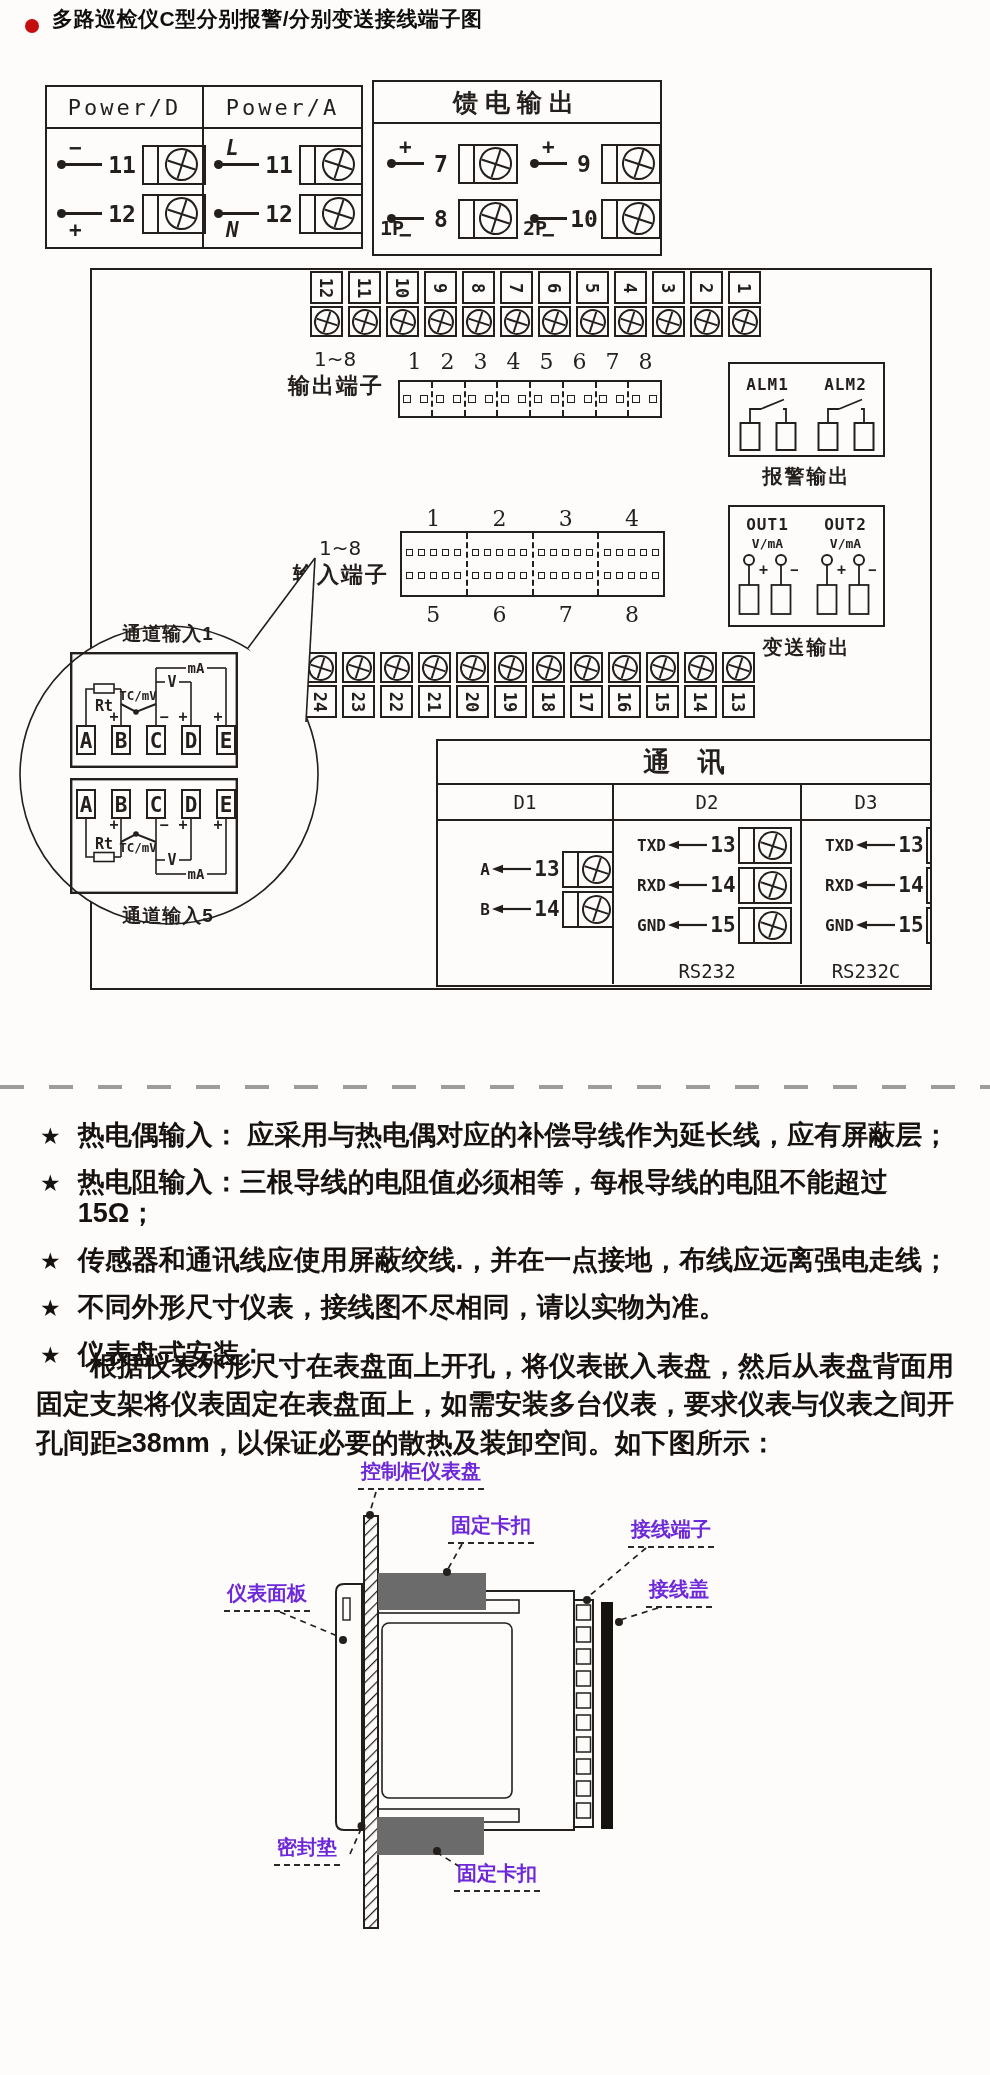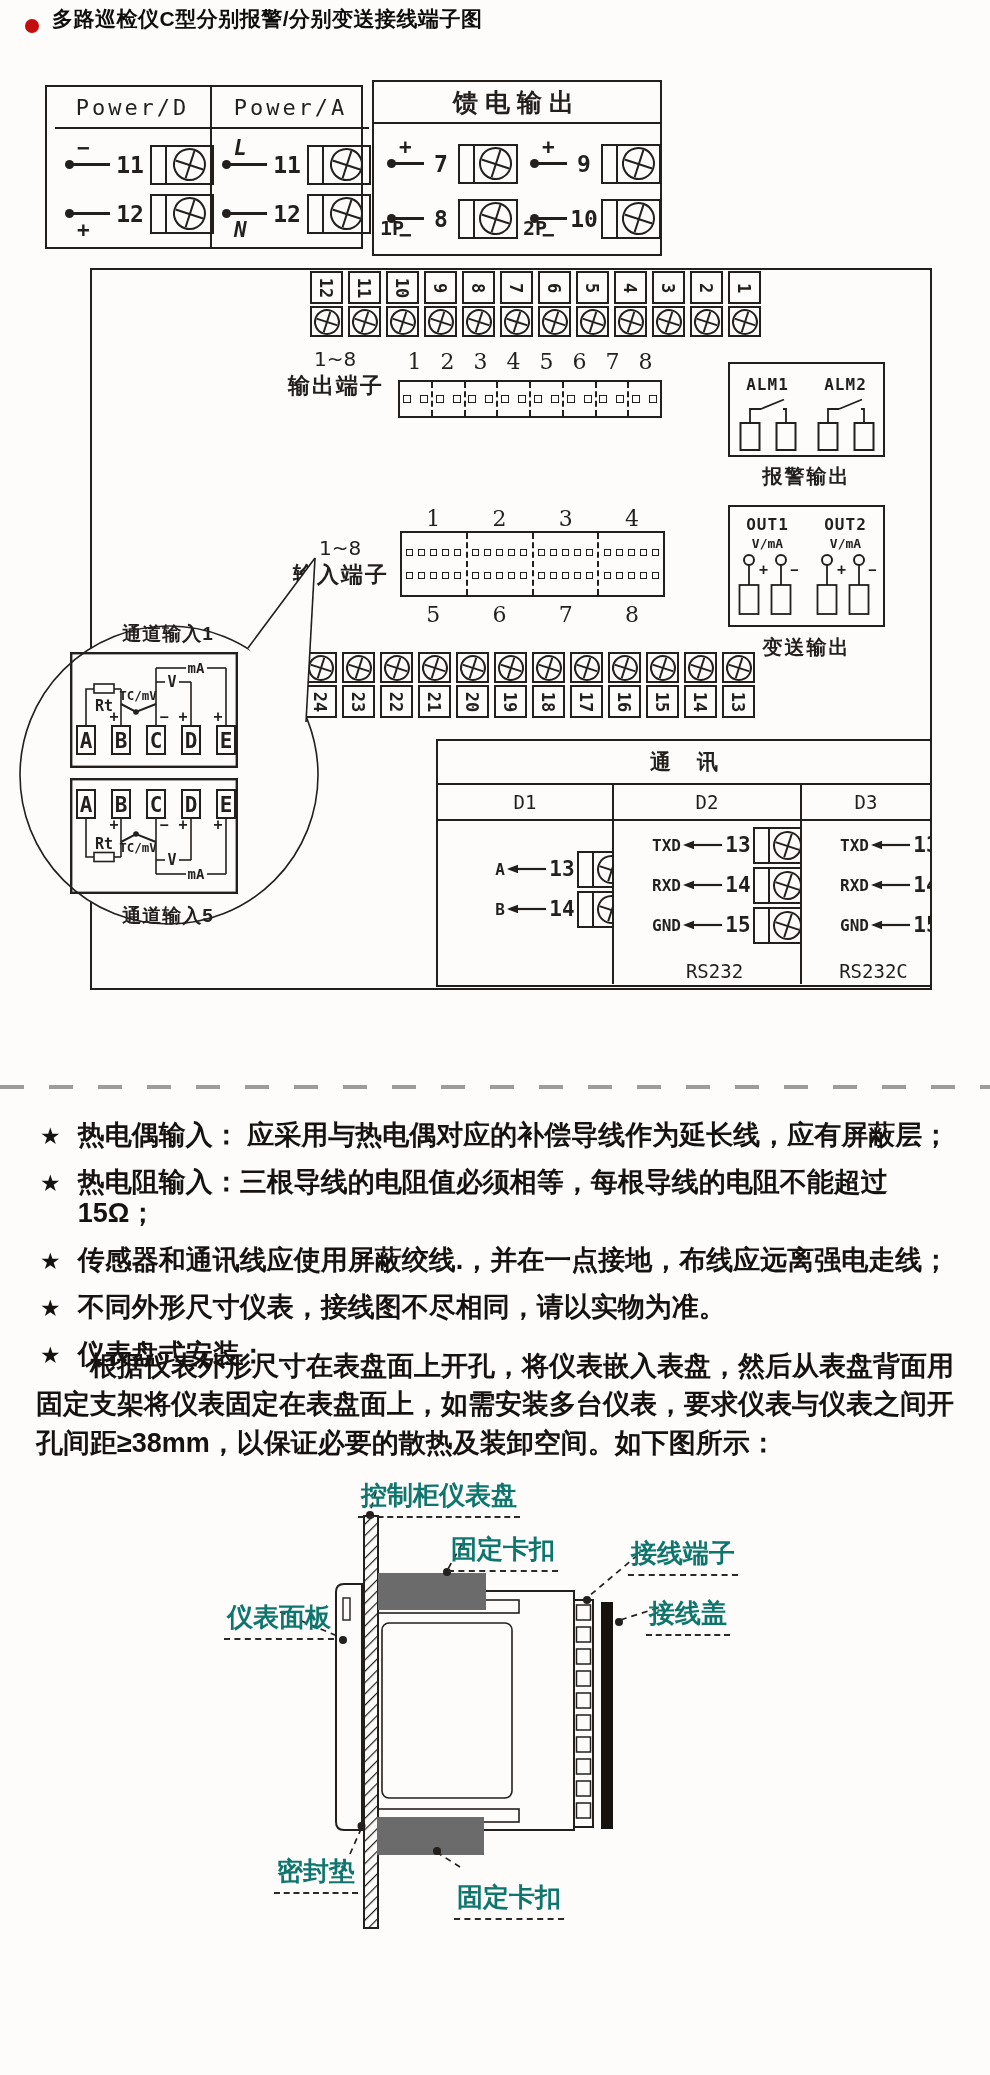--- a/index.html
+++ b/index.html
@@ -25,21 +25,21 @@
   .wire{position:relative;width:46px;height:36px;flex:none;}
   .wire::before{content:"";position:absolute;left:1px;top:50%;width:9px;height:9px;margin-top:-4.5px;border-radius:50%;background:var(--ln);}
   .wire::after{content:"";position:absolute;left:8px;right:0;top:50%;height:2.4px;margin-top:-1.2px;background:var(--ln);}
   .wire .sign{position:absolute;left:13px;font-family:"DejaVu Sans Mono",monospace;font-weight:700;font-size:21px;line-height:1;}
   .sign.above{top:-9px;} .sign.below{bottom:-9px;}
   .trow{display:flex;align-items:center;}
   .tnum{font-family:"DejaVu Sans Mono",monospace;font-weight:700;font-size:23px;width:34px;text-align:center;margin:0 3px;flex:none;}
   
   .powerbox{position:absolute;left:45px;top:85px;width:318px;height:164px;border:2.5px solid var(--ln);display:flex;box-sizing:border-box;}
   .pcol{width:50%;box-sizing:border-box;}
-  .pcol.first{border-right:2px solid var(--ln);margin-left:8px;}
+  .pcol.first{border-right:2px solid var(--ln);}
   .phead{height:40px;border-bottom:2px solid var(--ln);display:flex;align-items:center;justify-content:center;
          font-family:"DejaVu Sans Mono",monospace;font-size:22px;letter-spacing:3px;}
   .prows{padding:11px 0 0 9px;}
   .prows .trow{height:49px;}
   .feedbox{position:absolute;left:372px;top:80px;width:290px;height:176px;border:2.5px solid var(--ln);box-sizing:border-box;}
   .fhead{height:40px;border-bottom:2px solid var(--ln);display:flex;align-items:center;justify-content:center;
          font-size:25px;font-weight:700;letter-spacing:7px;}
   .fbody{display:flex;}
   .fgroup{position:relative;width:50%;box-sizing:border-box;padding:12px 0 0 12px;}
   .fgroup .trow{height:55px;}
@@ -85,29 +85,29 @@
   .clabel{font-family:"DejaVu Sans Mono",monospace;font-weight:700;font-size:16px;letter-spacing:1px;margin-bottom:2px;}
   .cap{position:absolute;left:728px;width:157px;text-align:center;font-size:20px;font-weight:700;letter-spacing:2px;}
   .cap.alm{top:463px;}
   .cap.out{top:634px;}
   .outbox{position:absolute;left:728px;top:505px;width:157px;height:122px;border:2.2px solid var(--ln);box-sizing:border-box;
           display:flex;justify-content:center;gap:18px;padding-top:8px;}
   .unit{font-family:"DejaVu Sans Mono",monospace;font-weight:700;font-size:13px;margin:0 0 2px 0;}
   
   .comm{position:absolute;left:436px;top:739px;width:496px;height:248px;border:2.5px solid var(--ln);box-sizing:border-box;background:#fdfcfb;}
   .ctitle{height:42px;border-bottom:2px solid var(--ln);display:flex;align-items:center;justify-content:center;
-          font-size:21px;font-weight:700;letter-spacing:10px;text-indent:10px;}
+          font-size:27px;font-weight:700;letter-spacing:10px;text-indent:10px;}
   .ccols{display:flex;height:199px;}
   .ccol{position:relative;box-sizing:border-box;overflow:hidden;}
   .ccol.c1{width:174px;}
   .ccol.c2{width:188px;border-left:2px solid var(--ln);}
   .ccol.c3{flex:1;border-left:2px solid var(--ln);}
   .chead{height:34px;border-bottom:2px solid var(--ln);display:flex;align-items:center;justify-content:center;
          font-family:"DejaVu Sans Mono",monospace;font-size:19px;}
-  .cbody{position:relative;height:163px;padding-left:6px;box-sizing:border-box;margin-left:15px;}
+  .cbody{position:relative;height:163px;padding-left:6px;box-sizing:border-box;}
   .crow{display:flex;align-items:center;height:40px;}
   .c1 .crow:first-child{margin-top:28px;}
   .c2 .crow:first-child,.c3 .crow:first-child{margin-top:4px;}
   .csig{width:46px;text-align:right;font-family:"DejaVu Sans Mono",monospace;font-weight:700;font-size:16px;flex:none;}
   .carrow{flex:none;margin:0 1px;}
   .cnum{font-family:"DejaVu Sans Mono",monospace;font-weight:700;font-size:21px;width:30px;text-align:center;flex:none;}
   .ccap{position:absolute;bottom:6px;left:0;width:100%;text-align:center;
         font-family:"DejaVu Sans Mono",monospace;font-size:19px;}
   
   .balloon-svg{position:absolute;left:10px;top:545px;}
@@ -119,22 +119,22 @@
   .sep{position:absolute;left:0;top:1085px;width:990px;height:4px;
        background:repeating-linear-gradient(90deg,#9c9c9c 0 24px,transparent 24px 49px);}
   .notes{position:absolute;left:40px;top:1120px;width:925px;}
   .note{display:flex;margin-bottom:16px;font-size:27px;font-weight:700;color:#151210;line-height:1.15;}
   .star{font-size:23px;margin-right:17px;position:relative;top:3px;flex:none;}
   .para{position:absolute;left:36px;top:1338px;width:938px;font-size:27px;font-weight:700;color:#151210;
         line-height:1.42;text-indent:2em;margin-top:9px;}
   
   .install{position:absolute;left:210px;top:1452px;width:530px;height:500px;}
   .isvg{position:absolute;left:0;top:0;}
-  .dlabel{position:absolute;font-size:26px;font-weight:700;color:#0f766e;border-bottom:2px dashed #2c2a28;
-          padding:0 3px 3px 3px;white-space:nowrap;margin-top:20px;}
+  .dlabel{position:absolute;font-size:20px;font-weight:700;color:#6d28d9;border-bottom:2px dashed #2c2a28;
+          padding:0 3px 3px 3px;white-space:nowrap;}
   .bottomnote{position:absolute;left:38px;top:1936px;width:940px;font-size:26px;font-weight:700;color:#151210;white-space:nowrap;}
   svg text{font-family:"DejaVu Sans Mono",monospace;fill:var(--ln);}
 </style>
 </head>
 <body>
 
 <div class="page">
 
   <span class="bullet"></span>
   <div class="title">多路巡检仪C型分别报警/分别变送接线端子图</div>

